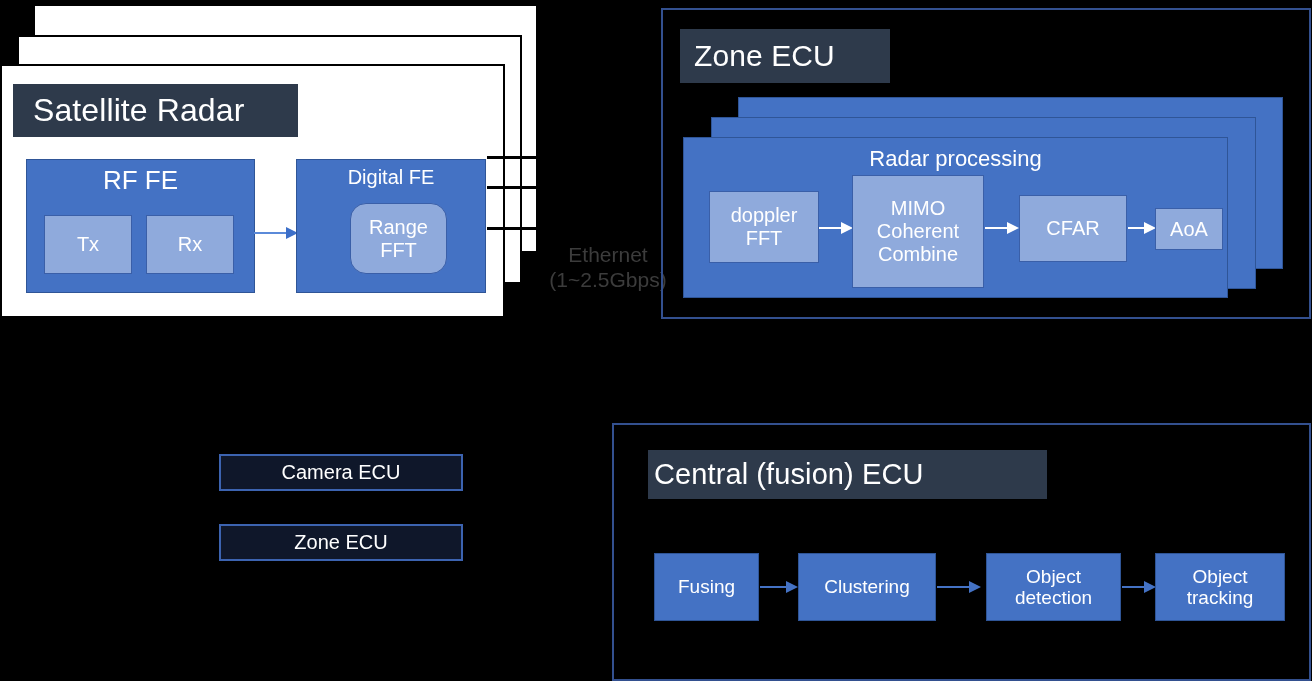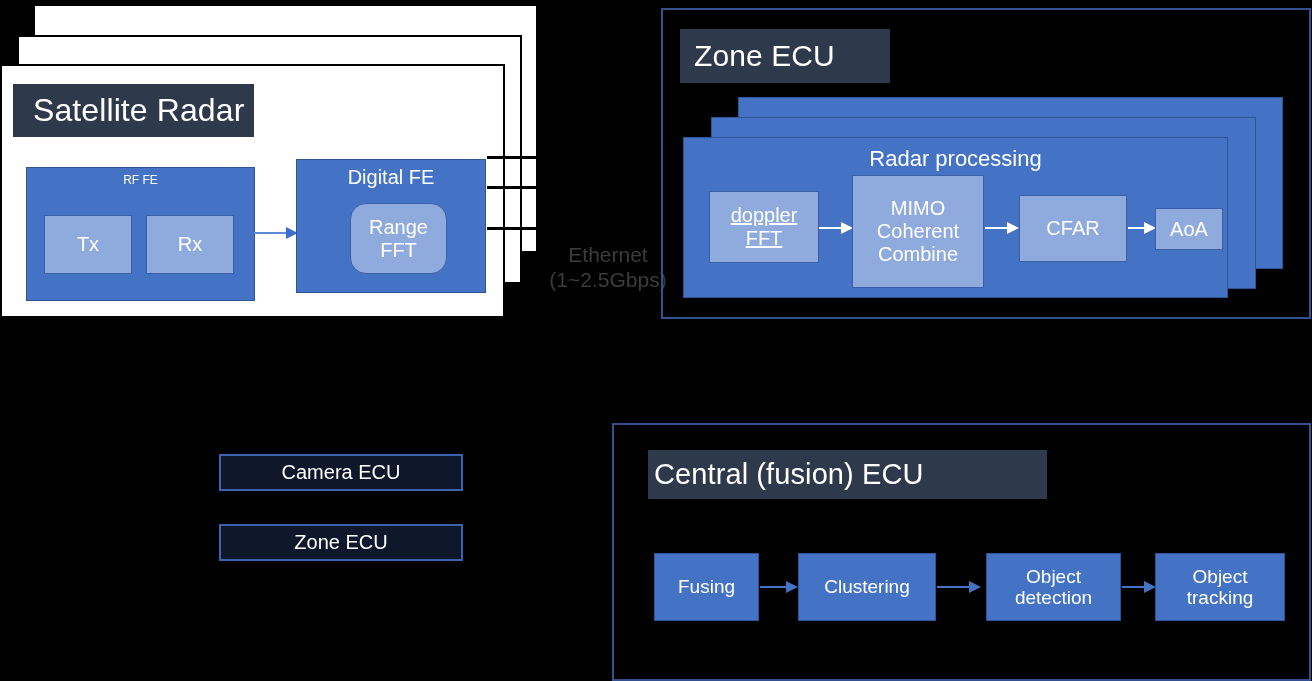--- a/index.html
+++ b/index.html
@@ -106,25 +106,25 @@
 <div id="canvas">
 
   <div class="abs card" style="left:33px; top:4px; width:505px; height:249px;"></div>
   <div class="abs card" style="left:17px; top:35px; width:505px; height:249px;"></div>
   <div class="abs card" style="left:0px; top:64px; width:505px; height:254px;"></div>
 
   <div class="abs hline-black" style="left:487px; top:156px; width:70px;"></div>
   <div class="abs hline-black" style="left:487px; top:186px; width:70px;"></div>
   <div class="abs hline-black" style="left:487px; top:227px; width:195px;"></div>
 
-  <div class="abs title-plate" style="left:13px; top:84px; width:241px; height:53px; font-size:32px;padding-left:20px;">
+  <div class="abs title-plate" style="left:13px; top:84px; width:285px; height:53px; font-size:32px;padding-left:20px;">
     <span>Satellite Radar</span>
   </div>
 
-  <div class="abs blue-box labeled-top" style="left:26px; top:159px; width:229px; height:134px; font-size:12px;margin-top:8px;">
+  <div class="abs blue-box labeled-top" style="left:26px; top:159px; width:229px; height:134px; font-size:26px;">
     <span>RF FE</span>
   </div>
   <div class="abs lightblue-box" style="left:44px; top:215px; width:88px; height:59px; font-size:20px;">
     <span>Tx</span>
   </div>
   <div class="abs lightblue-box" style="left:146px; top:215px; width:88px; height:59px; font-size:20px;">
     <span>Rx</span>
   </div>
 
   <svg class="arrow" style="left:254px; top:223px;" width="46" height="20" viewBox="0 0 46 20">
@@ -154,21 +154,21 @@
   <div class="abs title-plate" style="left:680px; top:29px; width:210px; height:54px; font-size:30px;">
     <span>Zone ECU</span>
   </div>
 
   <div class="abs blue-box" style="left:738px; top:97px; width:545px; height:172px;"></div>
   <div class="abs blue-box" style="left:711px; top:117px; width:545px; height:172px;"></div>
   <div class="abs blue-box" style="left:683px; top:137px; width:545px; height:161px;">
     <span class="proc-caption" style="top:9px; font-size:22px;">Radar processing</span>
   </div>
 
-  <div class="abs lightblue-box" style="left:709px; top:191px; width:110px; height:72px; font-size:20px; white-space:pre-line;text-decoration:underline;">
+  <div class="abs lightblue-box" style="left:709px; top:191px; width:110px; height:72px; font-size:20px; white-space:pre-line;">
     <span>doppler
 FFT</span>
   </div>
 
   <svg class="arrow" style="left:819px; top:219px;" width="36" height="18" viewBox="0 0 36 18">
     <line x1="0" y1="9" x2="24" y2="9" stroke="#ffffff" stroke-width="2"></line>
     <polygon points="22,3 34,9 22,15" fill="#ffffff"></polygon>
   </svg>
 
   <div class="abs lightblue-box" style="left:852px; top:175px; width:132px; height:113px; font-size:20px; white-space:pre-line;">

